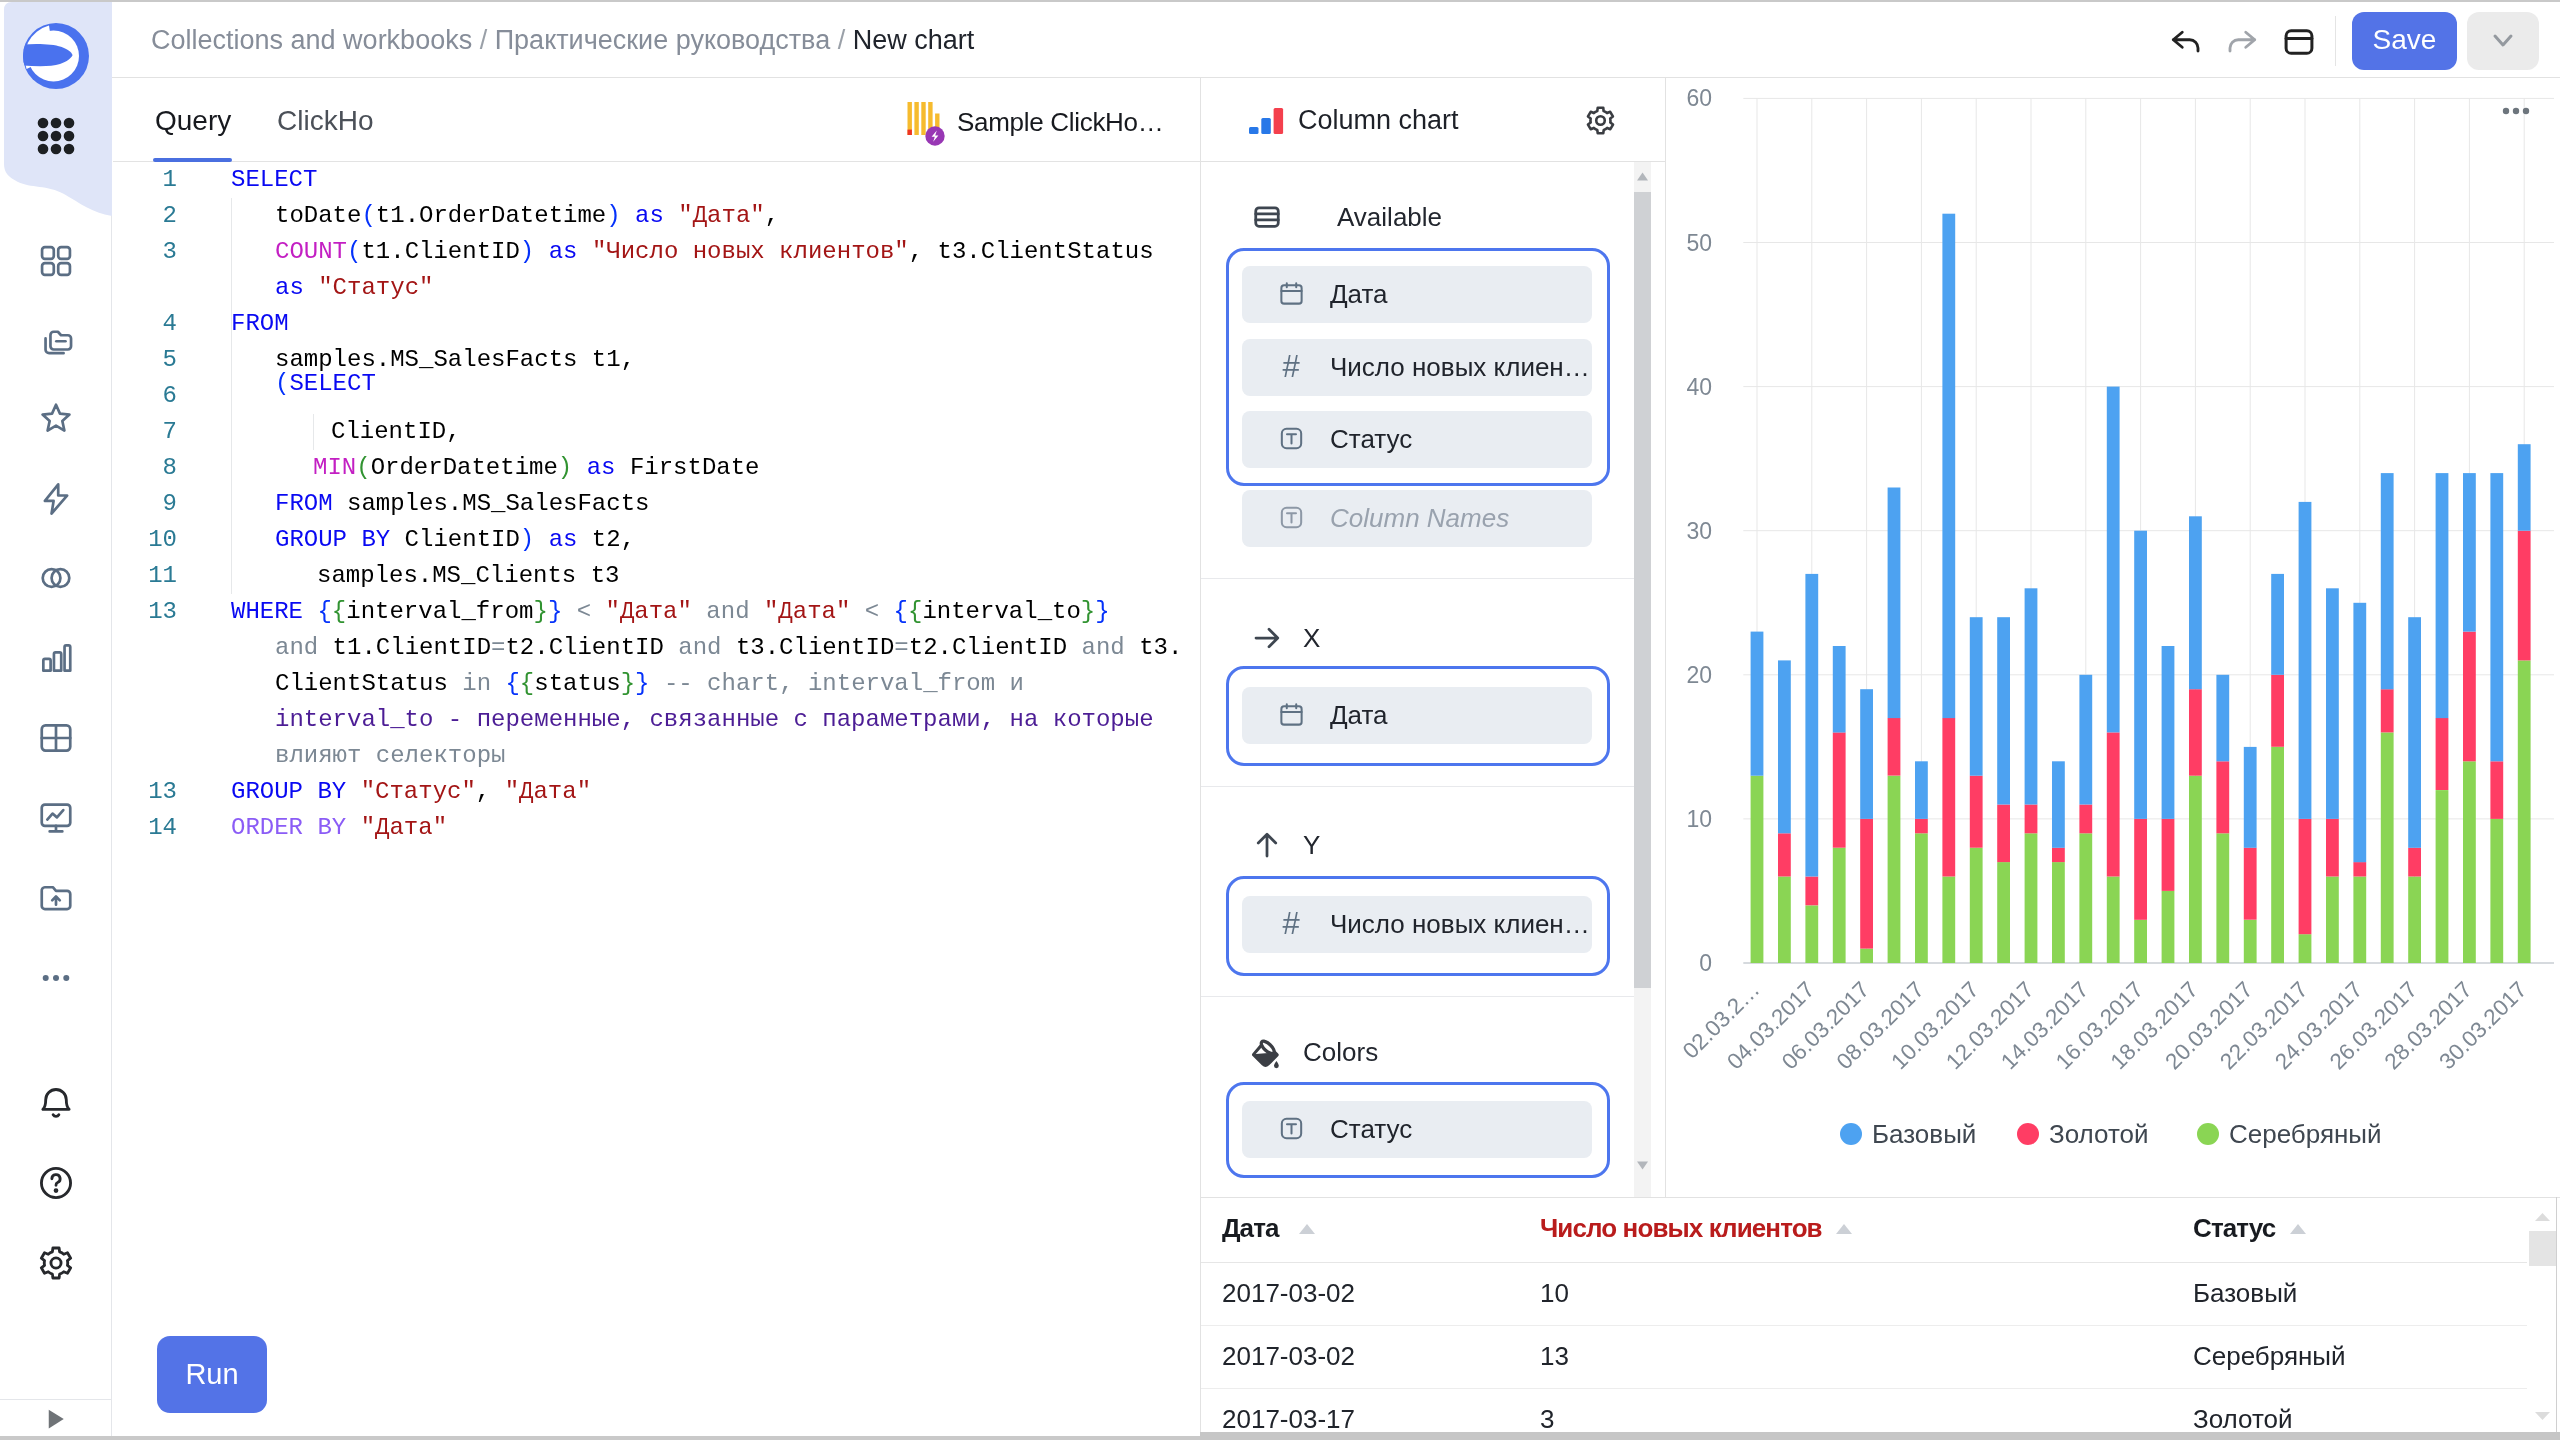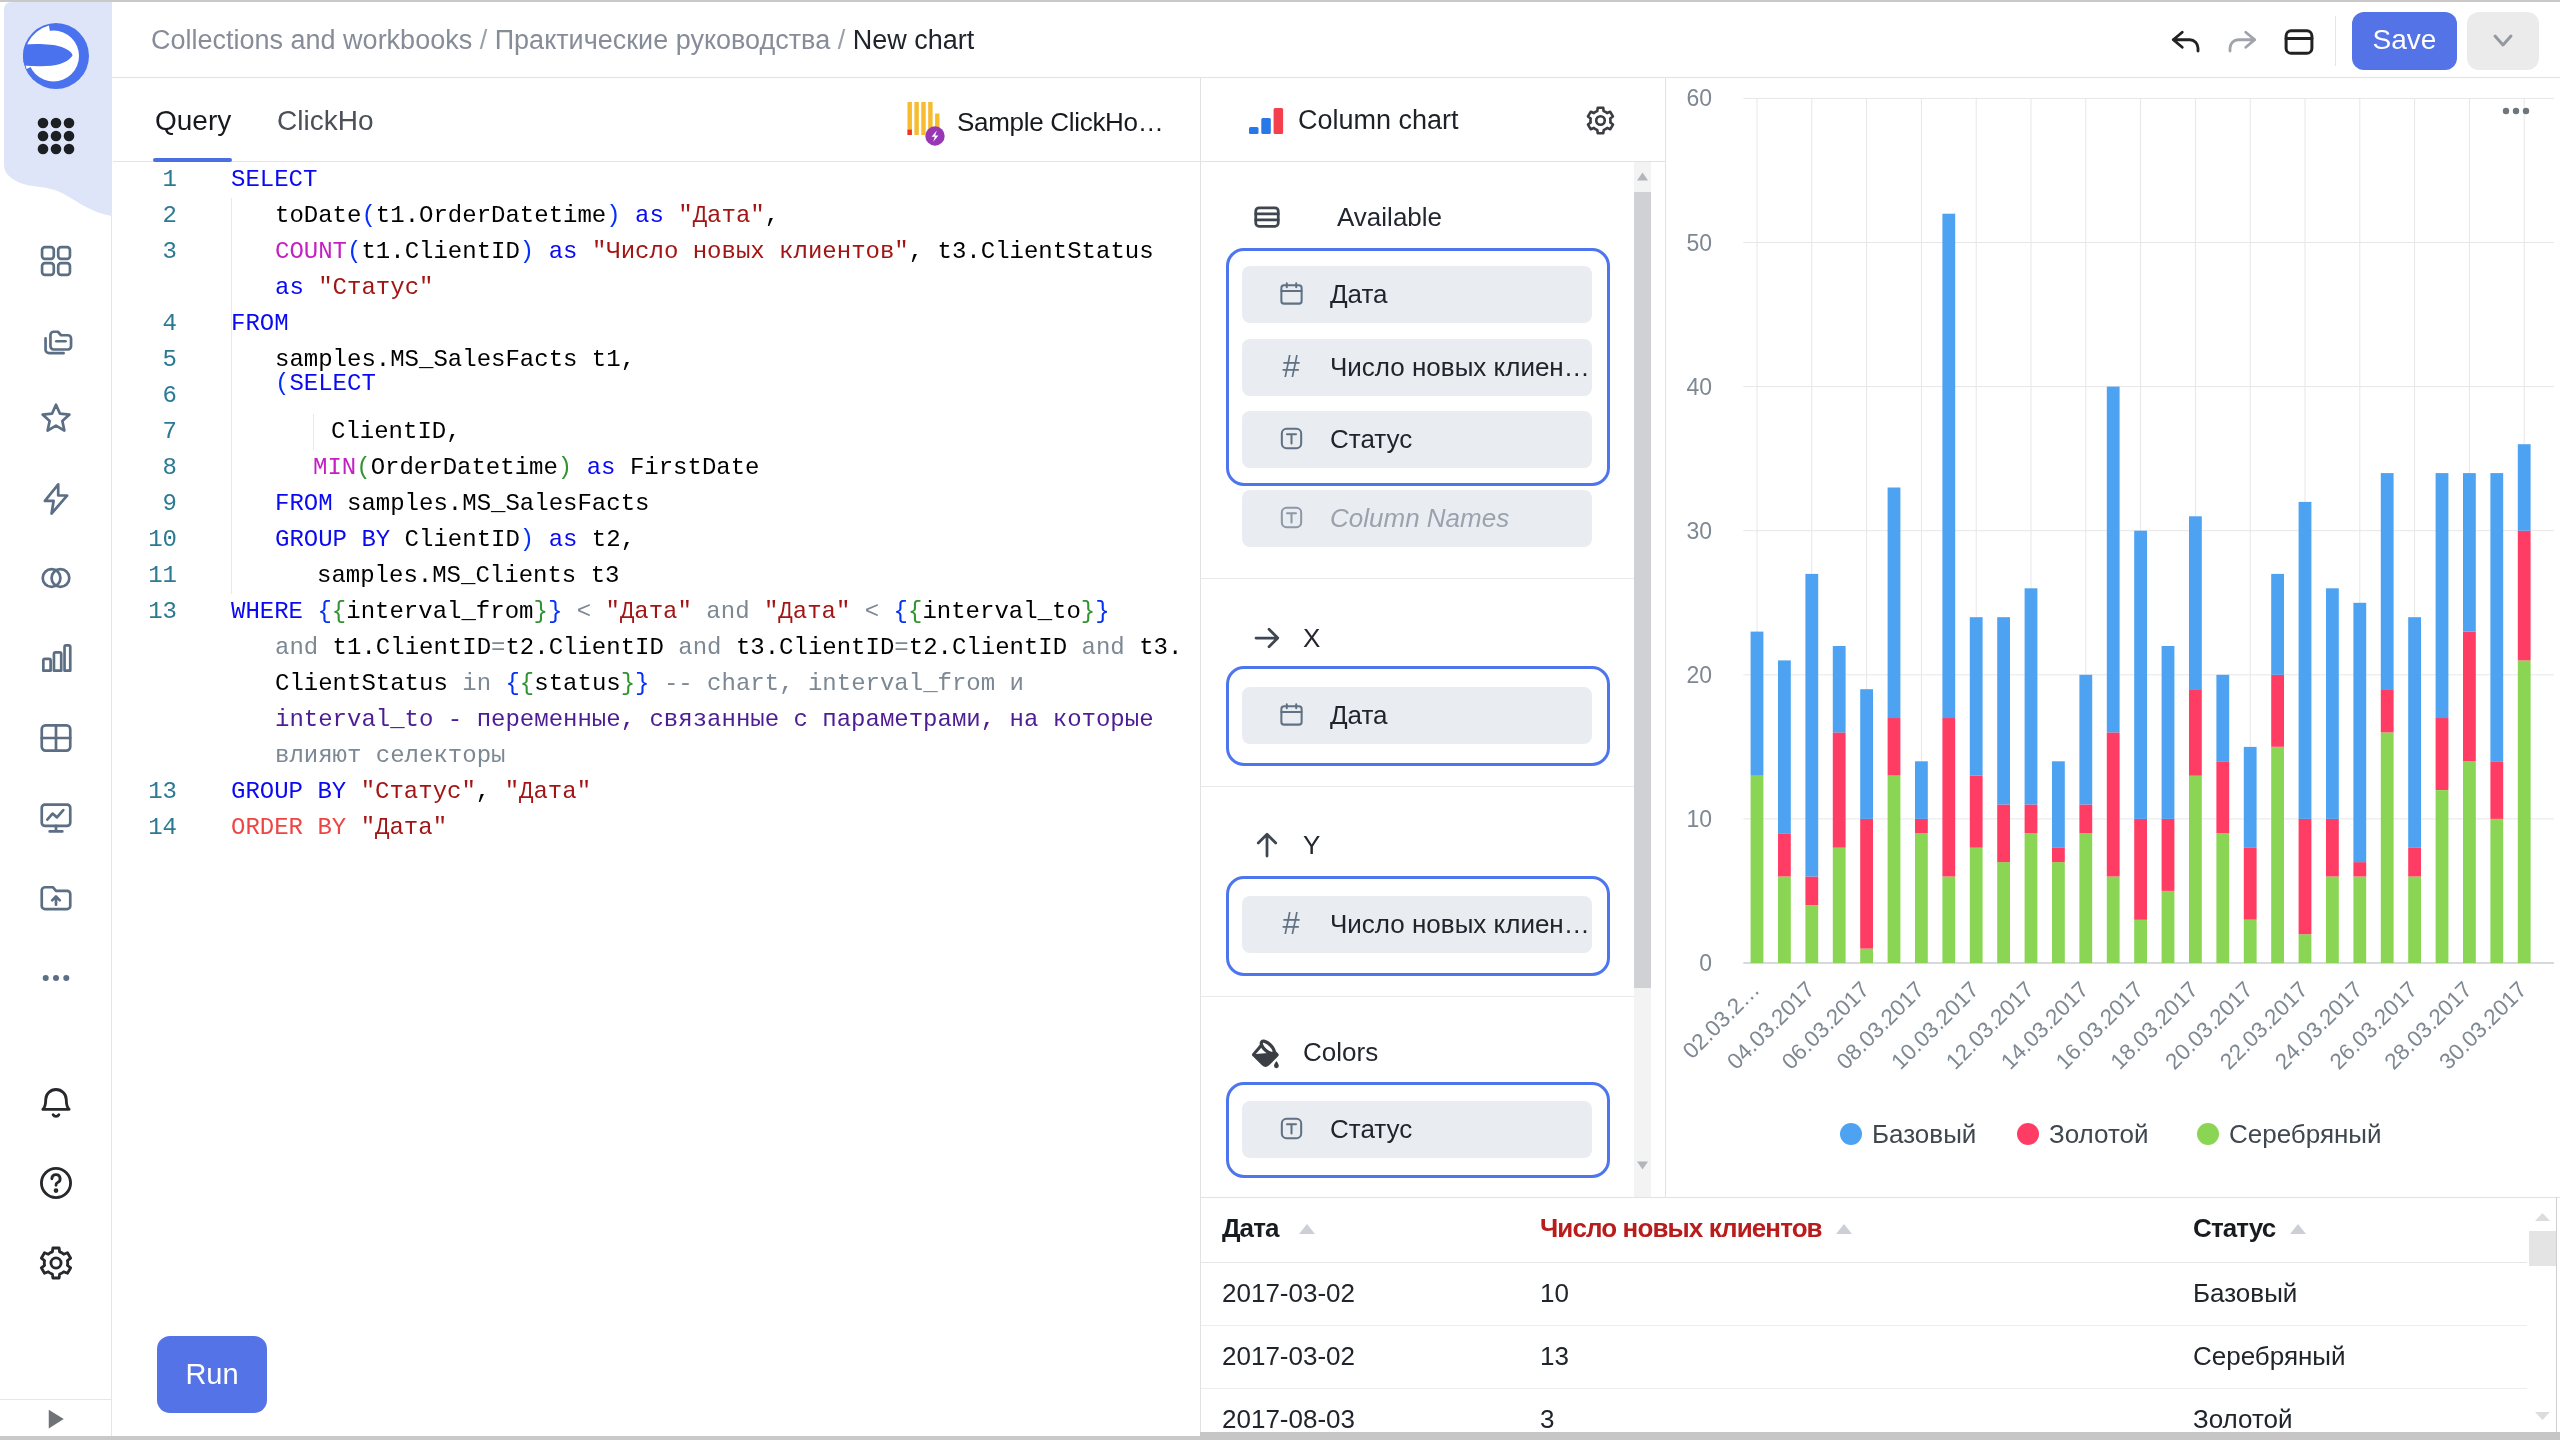--- a/index.html
+++ b/index.html
@@ -151,21 +151,21 @@
 <div class="a code" style="left:317px;top:558px">samples.MS_Clients t3</div>
 <div class="a ln" style="left:113px;top:558px">11</div>
 <div class="a code" style="left:231px;top:594px"><span style="color:#0909f2">WHERE</span> <span style="color:#0431fa">{</span><span style="color:#319331">{</span>interval_from<span style="color:#319331">}</span><span style="color:#0431fa">}</span> <span style="color:#7c8894">&lt;</span> <span style="color:#a31515">"Дата"</span> <span style="color:#7c8894">and</span> <span style="color:#a31515">"Дата"</span> <span style="color:#7c8894">&lt;</span> <span style="color:#0431fa">{</span><span style="color:#319331">{</span>interval_to<span style="color:#319331">}</span><span style="color:#0431fa">}</span></div>
 <div class="a ln" style="left:113px;top:594px">13</div>
 <div class="a code" style="left:275px;top:630px"><span style="color:#7c8894">and</span> t1.ClientID<span style="color:#7c8894">=</span>t2.ClientID <span style="color:#7c8894">and</span> t3.ClientID<span style="color:#7c8894">=</span>t2.ClientID <span style="color:#7c8894">and</span> t3.</div>
 <div class="a code" style="left:275px;top:666px">ClientStatus <span style="color:#7c8894">in</span> <span style="color:#0431fa">{</span><span style="color:#319331">{</span>status<span style="color:#319331">}</span><span style="color:#0431fa">}</span> <span style="color:#7c8894">-- chart, interval_from и</span></div>
 <div class="a code" style="left:275px;top:702px"><span style="color:#4c1d95">interval_to - переменные, связанные с параметрами, на которые</span></div>
 <div class="a code" style="left:275px;top:738px"><span style="color:#7c8894">влияют селекторы</span></div>
 <div class="a code" style="left:231px;top:774px"><span style="color:#0909f2">GROUP BY</span> <span style="color:#a31515">"Статус"</span>, <span style="color:#a31515">"Дата"</span></div>
 <div class="a ln" style="left:113px;top:774px">13</div>
-<div class="a code" style="left:231px;top:810px"><span style="color:#ef4444">ORDER BY</span> <span style="color:#a31515">"Дата"</span></div>
+<div class="a code" style="left:231px;top:810px"><span style="color:#8b5cf6">ORDER BY</span> <span style="color:#a31515">"Дата"</span></div>
 <div class="a ln" style="left:113px;top:810px">14</div>
 <div class="a" style="left:231px;top:198px;width:1px;height:396px;background:#e6e8ea"></div>
 <div class="a" style="left:313px;top:414px;width:1px;height:36px;background:#e6e8ea"></div>
 <div class="a" style="left:157px;top:1336px;width:110px;height:77px;background:#5373e7;border-radius:13px;color:#fff;font-size:29px;text-align:center;line-height:77px">Run</div>
 <div class="a" style="left:1201px;top:78px;width:464px;height:84px;border-bottom:1px solid #e2e2e2"></div>
 <div class="a" style="left:1665px;top:78px;width:1px;height:1119px;background:#e2e2e2"></div>
 <svg class="a" style="left:1249px;top:108px" width="44" height="26" viewBox="0 0 44 26">
 <rect x="0" y="19" width="9.5" height="7" rx="1.5" fill="#2878e8"></rect>
     <rect x="12.3" y="10" width="9.5" height="16" rx="1.5" fill="#2878e8"></rect>
     <rect x="24.6" y="0" width="9.5" height="26" rx="1.5" fill="#f4404d"></rect>
@@ -402,21 +402,21 @@
   </svg>
 <div class="a" style="left:1201px;top:1262px;width:1326px;height:1px;background:#e6e6e6"></div>
 <div class="a" style="left:1201px;top:1325px;width:1326px;height:1px;background:#ededed"></div>
 <div class="a" style="left:1201px;top:1388px;width:1326px;height:1px;background:#ededed"></div>
 <div class="a" style="left:1222px;top:1278px;font-size:26px;color:#20242b">2017-03-02</div>
 <div class="a" style="left:1540px;top:1278px;font-size:26px;color:#20242b">10</div>
 <div class="a" style="left:2193px;top:1278px;font-size:26px;color:#20242b">Базовый</div>
 <div class="a" style="left:1222px;top:1341px;font-size:26px;color:#20242b">2017-03-02</div>
 <div class="a" style="left:1540px;top:1341px;font-size:26px;color:#20242b">13</div>
 <div class="a" style="left:2193px;top:1341px;font-size:26px;color:#20242b">Серебряный</div>
-<div class="a" style="left:1222px;top:1404px;font-size:26px;color:#20242b">2017-08-03</div>
+<div class="a" style="left:1222px;top:1404px;font-size:26px;color:#20242b">2017-03-17</div>
 <div class="a" style="left:1540px;top:1404px;font-size:26px;color:#20242b">3</div>
 <div class="a" style="left:2193px;top:1404px;font-size:26px;color:#20242b">Золотой</div>
 <svg class="a" style="left:2534px;top:1212px" width="17" height="10" viewBox="0 0 17 10">
     <path d="M8.5,1 L16,9 H1 Z" fill="#dcdcdc"></path>
   </svg>
 <div class="a" style="left:2529px;top:1231px;width:27px;height:35px;background:#e4e4e4"></div>
 <svg class="a" style="left:2534px;top:1411px" width="17" height="10" viewBox="0 0 17 10">
     <path d="M8.5,9 L16,1 H1 Z" fill="#dcdcdc"></path>
   </svg>
 <div class="a" style="left:2556px;top:1197px;width:1px;height:235px;background:#d0d0d0"></div>

